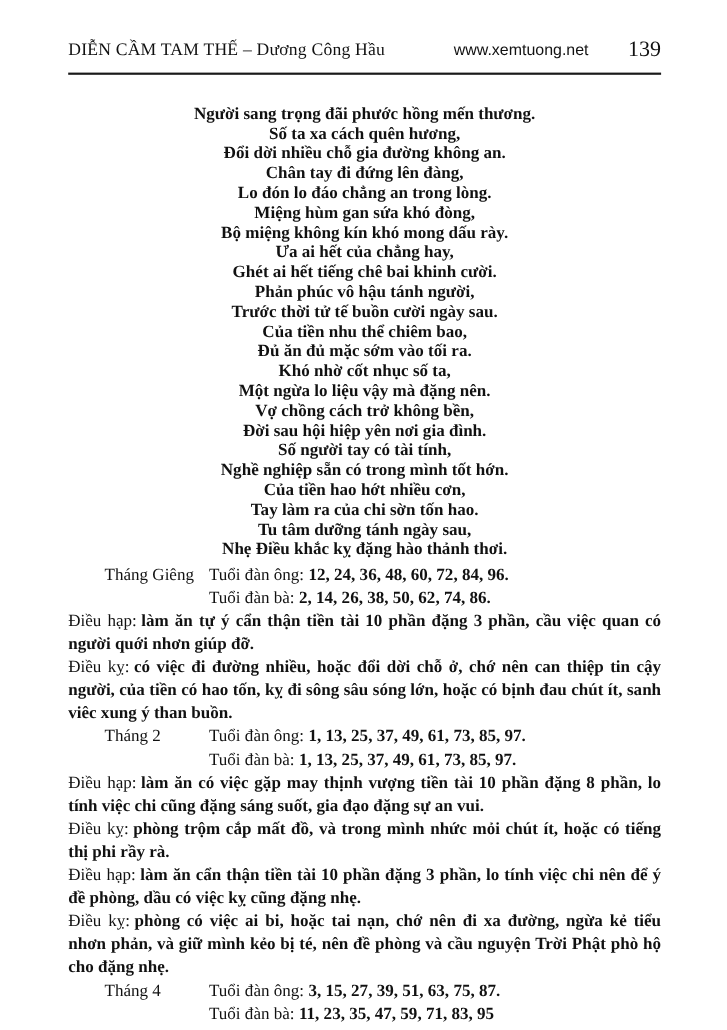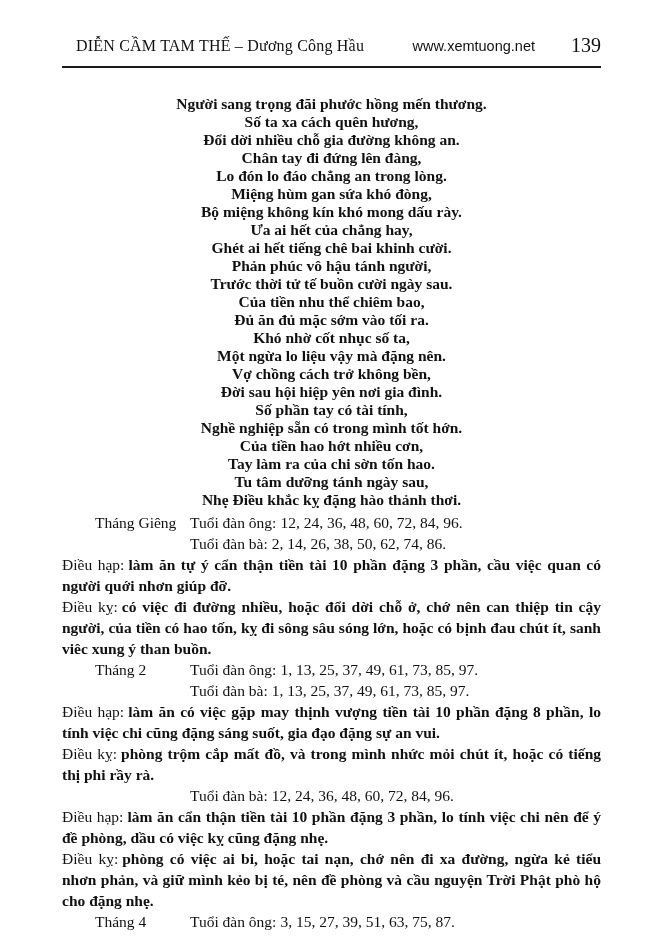--- a/index.html
+++ b/index.html
@@ -19,21 +19,20 @@
   .header {
     display: flex;
     justify-content: space-between;
     align-items: baseline;
     border-bottom: 2px solid #1a1a1a;
     padding-bottom: 9px;
   }
   .header-title {
     font-size: 16px;
     letter-spacing: 0.2px;
-    margin-left: 14px;
   }
   .header-right { display: flex; align-items: center; gap: 36px; }
   .site-url {
     font-family: "Liberation Sans", sans-serif;
     font-size: 14.5px;
   }
   .page-number { font-size: 20px; }
 
   .poem {
     margin-top: 27px;
@@ -45,21 +44,21 @@
   .poem-line { white-space: nowrap; }
 
   .content {
     margin-top: 3px;
     font-size: 15.5px;
     line-height: 21px;
   }
   .month-row { padding-left: 33px; white-space: nowrap; }
   .month-name { display: inline-block; width: 95px; }
   .tuoi-label { }
-  .tuoi-values { font-weight: normal; margin-left: 4px; }
+  .tuoi-values { font-weight: bold; margin-left: 4px; }
   .para { margin: 0; text-align: justify; }
   .para-label { }
   .para-text { font-weight: bold; margin-left: 4px; }
 </style>
 </head>
 <body>
 
 <div class="page">
 
   <div class="header">
@@ -81,21 +80,21 @@
     <div class="poem-line">Ưa ai hết của chẳng hay,</div>
     <div class="poem-line">Ghét ai hết tiếng chê bai khinh cười.</div>
     <div class="poem-line">Phản phúc vô hậu tánh người,</div>
     <div class="poem-line">Trước thời tử tế buồn cười ngày sau.</div>
     <div class="poem-line">Của tiền nhu thể chiêm bao,</div>
     <div class="poem-line">Đủ ăn đủ mặc sớm vào tối ra.</div>
     <div class="poem-line">Khó nhờ cốt nhục số ta,</div>
     <div class="poem-line">Một ngừa lo liệu vậy mà đặng nên.</div>
     <div class="poem-line">Vợ chồng cách trở không bền,</div>
     <div class="poem-line">Đời sau hội hiệp yên nơi gia đình.</div>
-    <div class="poem-line">Số phần tay có tài tính,</div>
+    <div class="poem-line">Số người tay có tài tính,</div>
     <div class="poem-line">Nghề nghiệp sẵn có trong mình tốt hớn.</div>
     <div class="poem-line">Của tiền hao hớt nhiều cơn,</div>
     <div class="poem-line">Tay làm ra của chi sờn tốn hao.</div>
     <div class="poem-line">Tu tâm dưỡng tánh ngày sau,</div>
     <div class="poem-line">Nhẹ Điều khắc kỵ đặng hào thảnh thơi.</div>
   </div>
 
   <div class="content">
 
     <div class="month-row">
@@ -117,23 +116,20 @@
     <div class="month-row">
       <span class="month-name"></span><span class="tuoi-label">Tuổi đàn bà:</span><span class="tuoi-values">1, 13, 25, 37, 49, 61, 73, 85, 97.</span>
     </div>
     <p class="para">
       <span class="para-label">Điều hạp:</span><span class="para-text">làm ăn có việc gặp may thịnh vượng tiền tài 10 phần đặng 8 phần, lo tính việc chi cũng đặng sáng suốt, gia đạo đặng sự an vui.</span>
     </p>
     <p class="para">
       <span class="para-label">Điều kỵ:</span><span class="para-text">phòng trộm cắp mất đồ, và trong mình nhức mỏi chút ít, hoặc có tiếng thị phi rầy rà.</span>
     </p>
 
-    <div class="month-row">
-      <span class="month-name"></span><span class="tuoi-label">Tuổi đàn bà:</span><span class="tuoi-values">12, 24, 36, 48, 60, 72, 84, 96.</span>
-    </div>
     <p class="para">
       <span class="para-label">Điều hạp:</span><span class="para-text">làm ăn cẩn thận tiền tài 10 phần đặng 3 phần, lo tính việc chi nên để ý đề phòng, dầu có việc kỵ cũng đặng nhẹ.</span>
     </p>
     <p class="para">
       <span class="para-label">Điều kỵ:</span><span class="para-text">phòng có việc ai bi, hoặc tai nạn, chớ nên đi xa đường, ngừa kẻ tiểu nhơn phản, và giữ mình kẻo bị té, nên đề phòng và cầu nguyện Trời Phật phò hộ cho đặng nhẹ.</span>
     </p>
 
     <div class="month-row">
       <span class="month-name">Tháng 4</span><span class="tuoi-label">Tuổi đàn ông:</span><span class="tuoi-values">3, 15, 27, 39, 51, 63, 75, 87.</span>
     </div>

